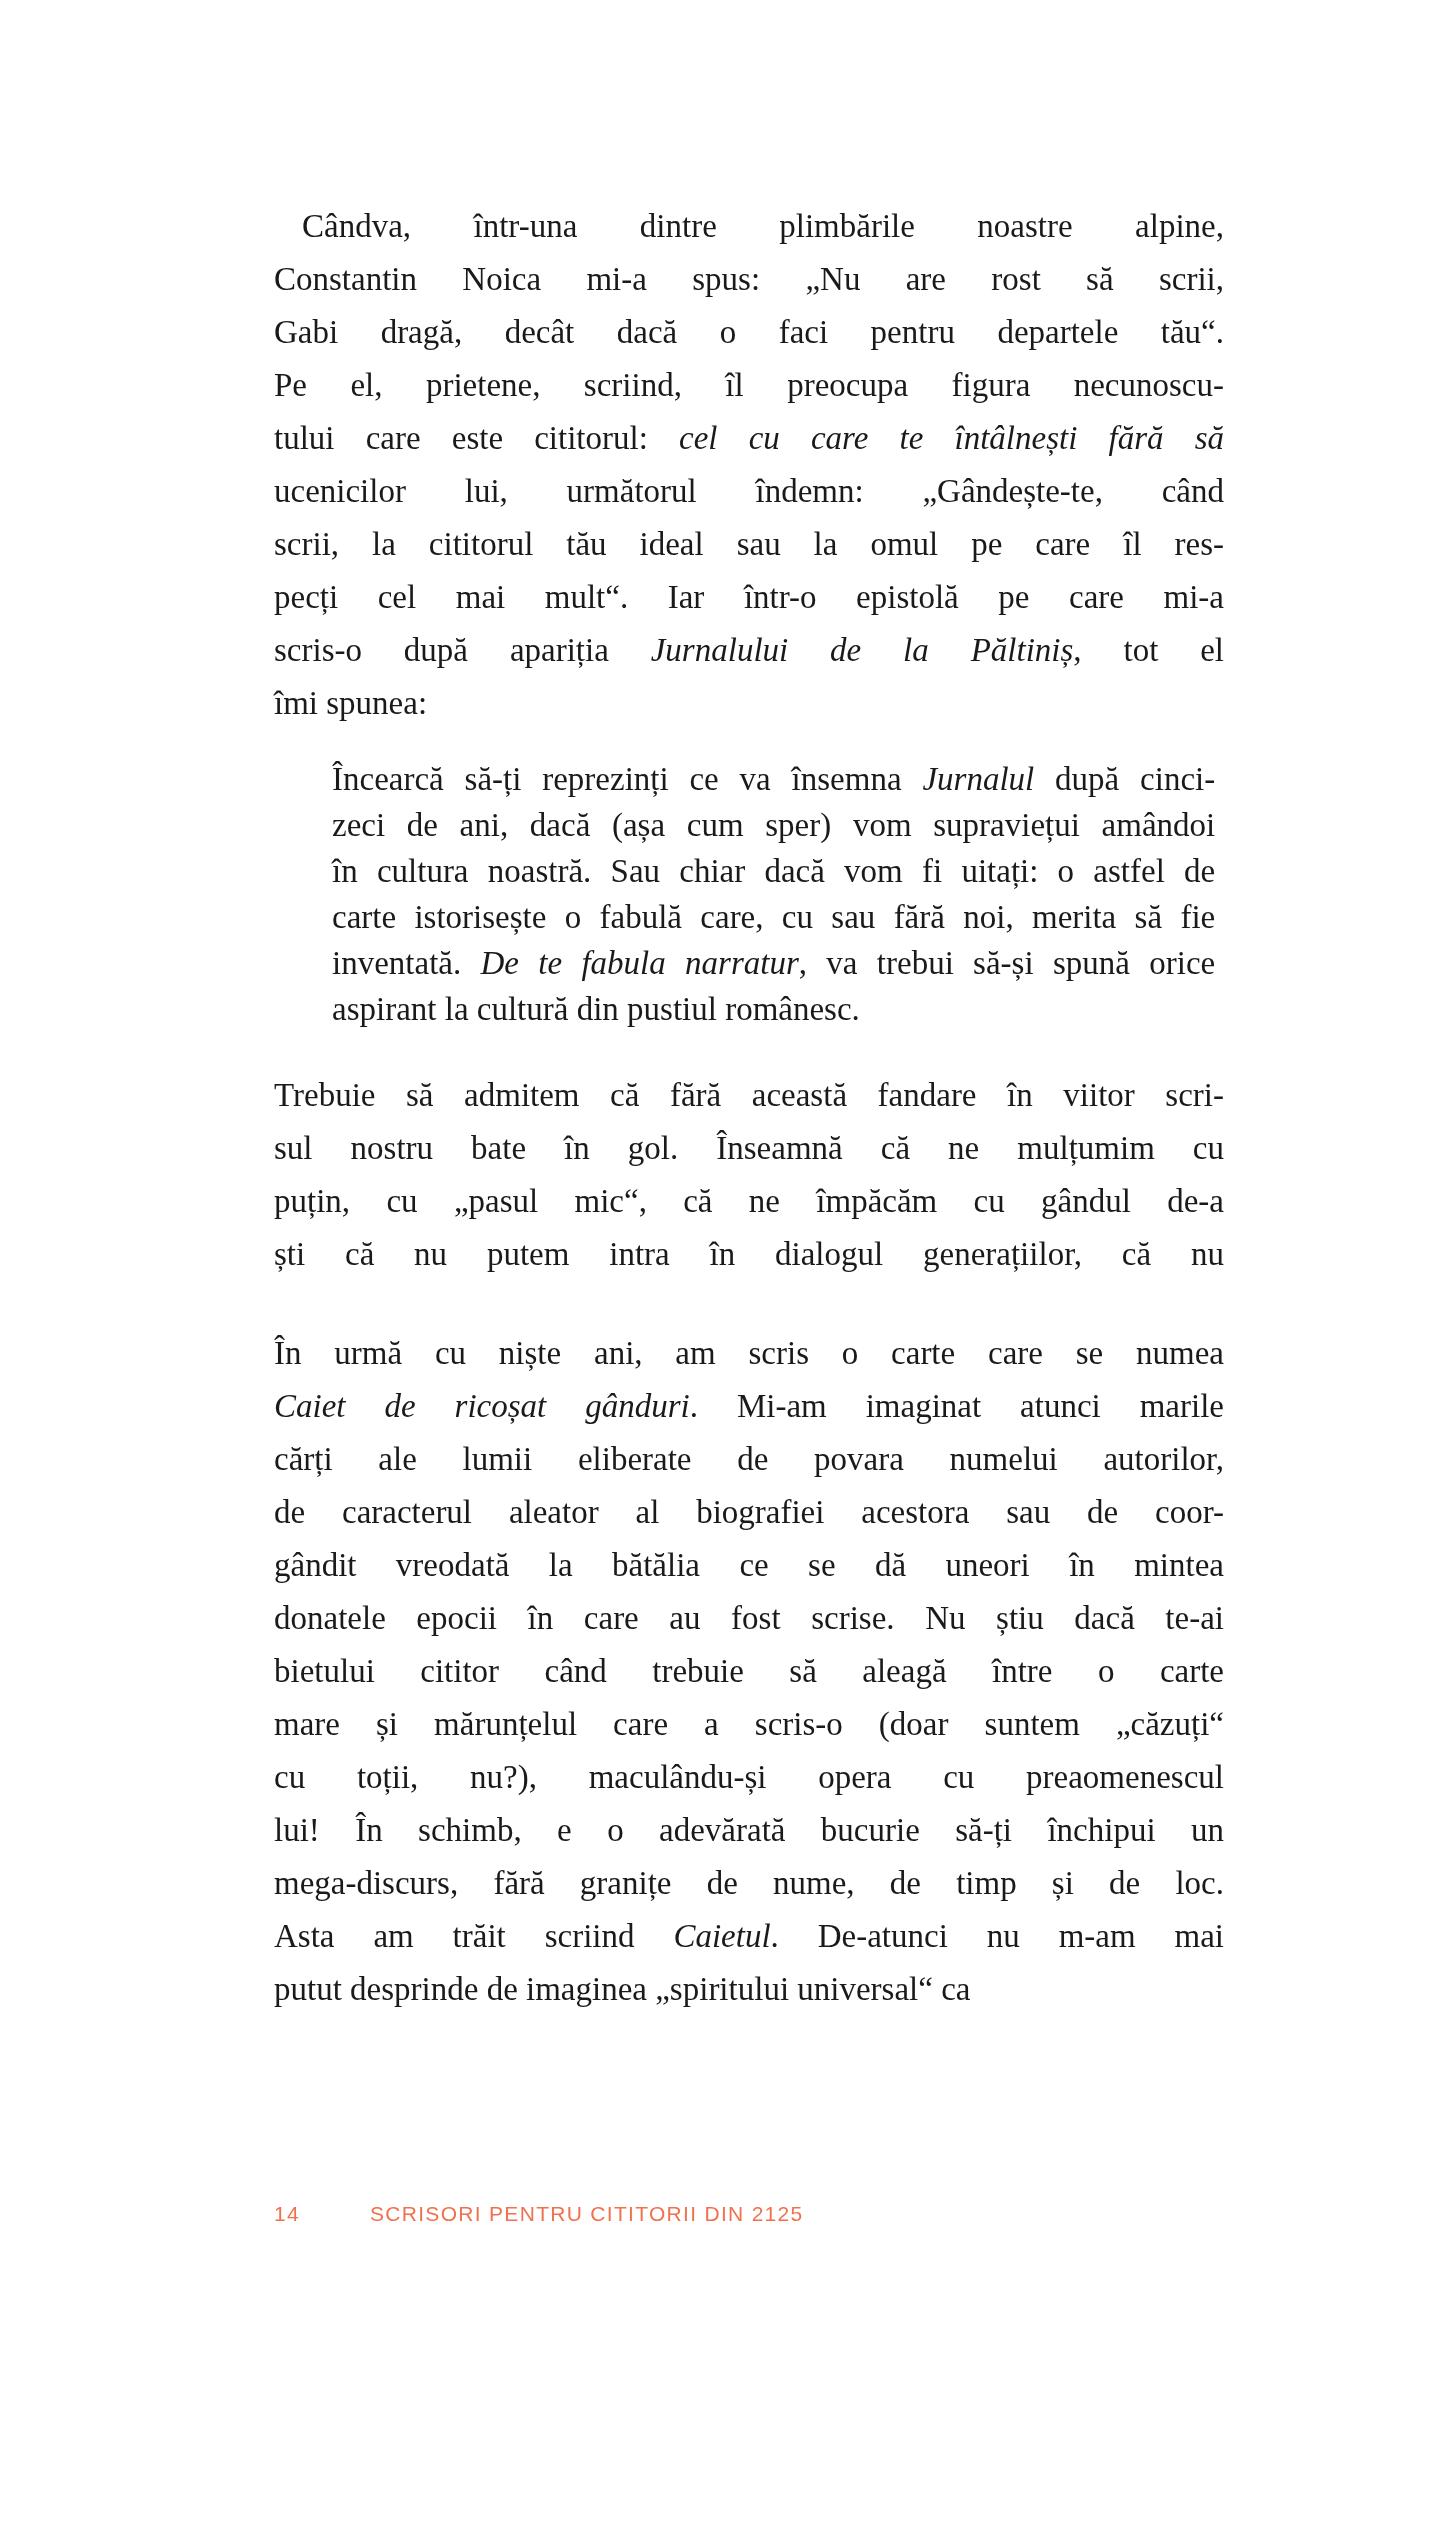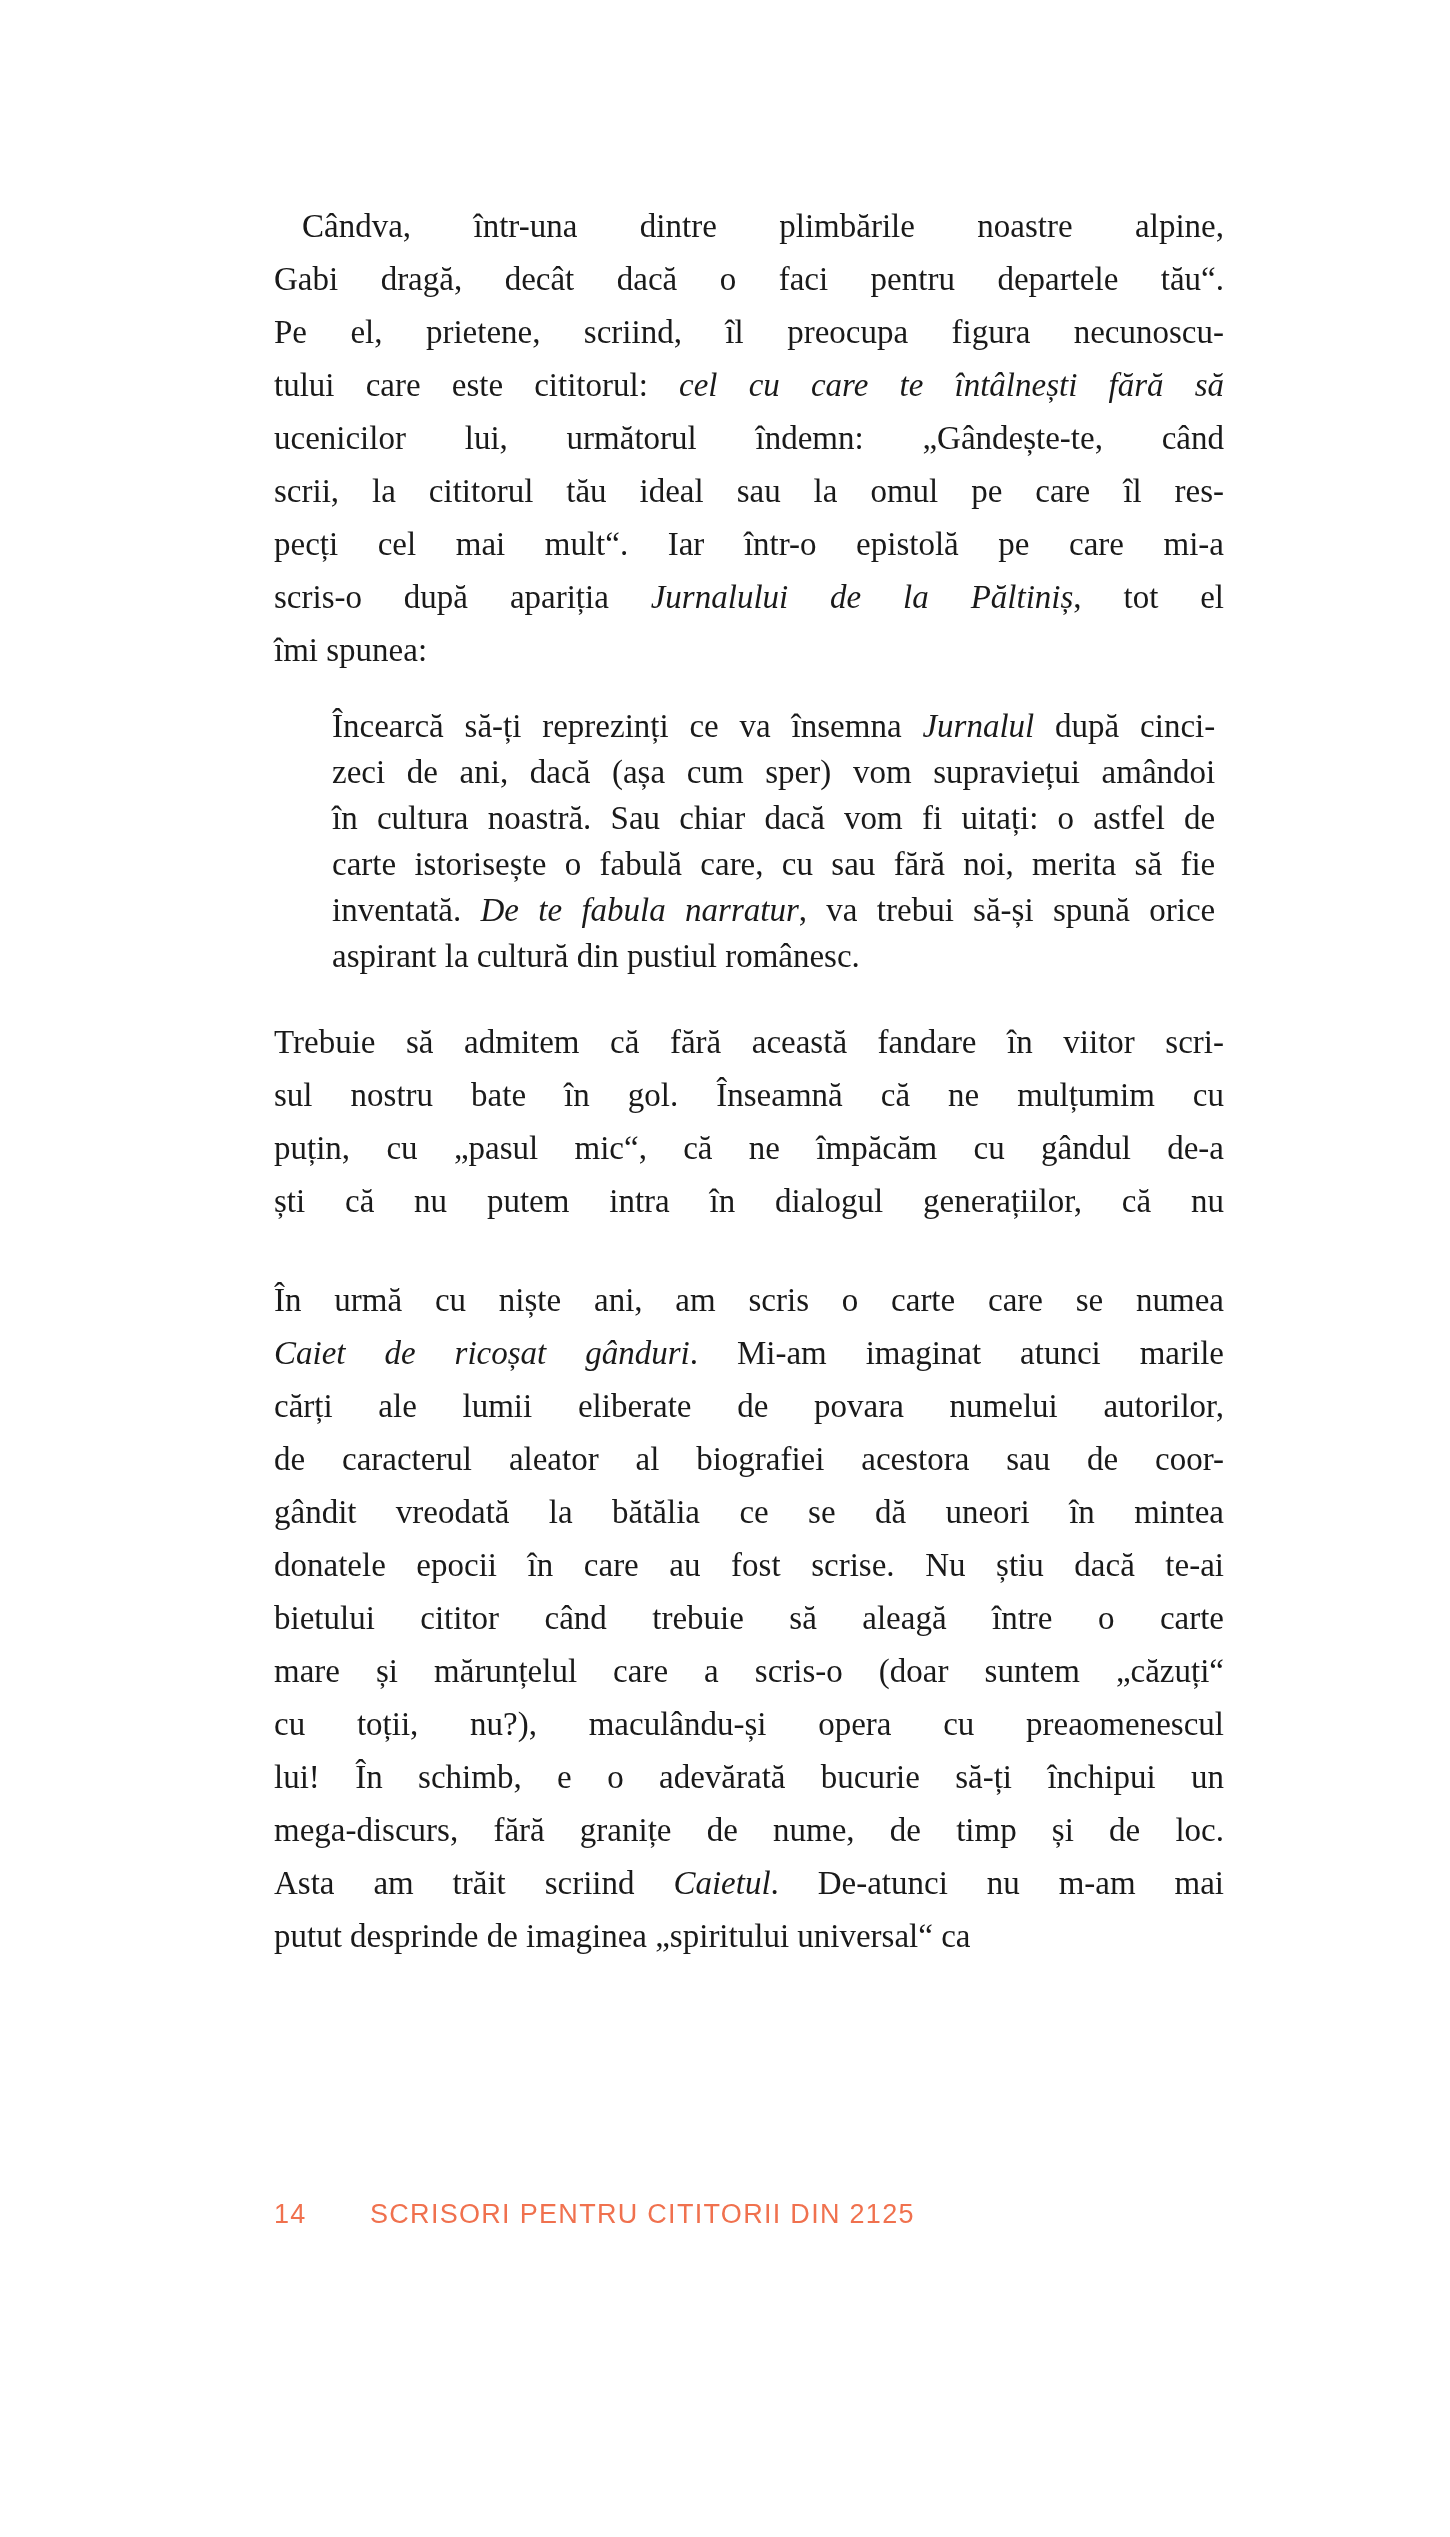--- a/index.html
+++ b/index.html
@@ -49,37 +49,38 @@
     font-style: italic;
   }
   .footer {
     position: absolute;
     left: 274px;
     top: 2199px;
     width: 965px;
     display: flex;
     align-items: baseline;
     font-family: "Liberation Sans", "DejaVu Sans", sans-serif;
-    font-size: 27px;
+    font-size: 21px;
     line-height: 30px;
     letter-spacing: 1.3px;
   }
   .page-number {
     width: 96px;
     flex: 0 0 96px;
   }
 </style>
 </head>
 <body>
 
 <div class="page">
 
   <div class="body-text" style="color: rgb(26, 26, 26);">
       <div class="paragraph indent">
         <div class="line"><span>Cândva, într-una dintre plimbările noastre alpine,</span></div>
+        <div class="line"><span>Constantin Noica mi-a spus: „Nu are rost să scrii,</span></div>
         <div class="line"><span>Gabi dragă, decât dacă o faci pentru departele tău“.</span></div>
         <div class="line"><span>Pe el, prietene, scriind, îl preocupa figura necunoscu-</span></div>
         <div class="line"><span>tului care este cititorul: </span><em>cel cu care te întâlnești fără să</em></div>
         <div class="line"><span>ucenicilor lui, următorul îndemn: „Gândește-te, când</span></div>
         <div class="line"><span>scrii, la cititorul tău ideal sau la omul pe care îl res-</span></div>
         <div class="line"><span>pecți cel mai mult“. Iar într-o epistolă pe care mi-a</span></div>
         <div class="line"><span>scris-o după apariția </span><em>Jurnalului de la Păltiniș</em><span>, tot el</span></div>
         <div class="line last"><span>îmi spunea:</span></div>
       </div>
       <div class="blockquote">

